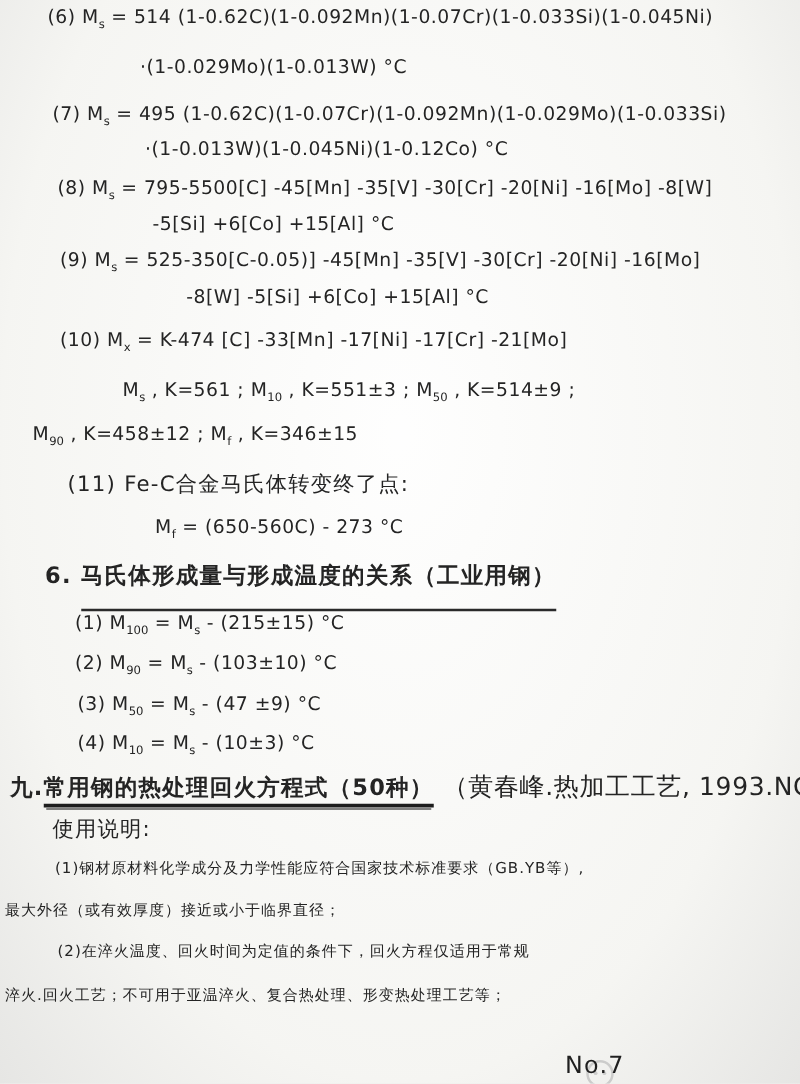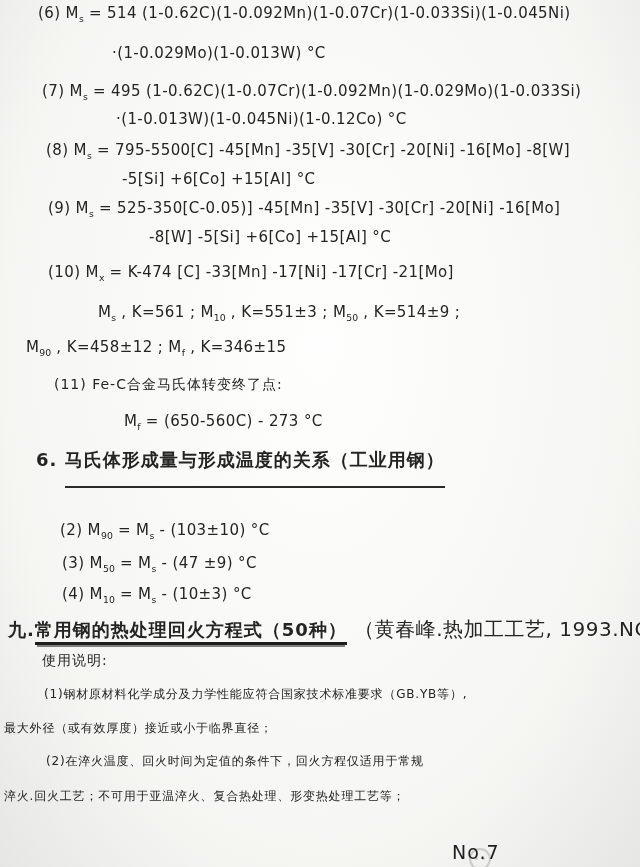--- a/index.html
+++ b/index.html
@@ -16,21 +16,21 @@
   }
   .line{
     position:absolute;
     white-space:nowrap;
     font-size:15px;
     letter-spacing:0.4px;
     color:#242424;
   }
   .line sub{font-size:0.62em; letter-spacing:0;}
   .cjk{
-    font-size:14px;
+    font-size:17px;
     letter-spacing:1px;
   }
   .heading{
     font-size:18px;
     font-weight:600;
     letter-spacing:1px;
   }
   .uline{
     border-bottom:2.5px solid #2a2a2a;
     padding-bottom:16px;
@@ -99,20 +99,21 @@
   <div class="line" style="left:98px;top:303px;">M<sub>s</sub> ,  K=561 ;      M<sub>10</sub> ,  K=551±3 ;    M<sub>50</sub> ,  K=514±9 ;</div>
   <div class="line" style="left:26px;top:338px;">M<sub>90</sub> ,  K=458±12 ;    M<sub>f</sub> ,  K=346±15</div>
   <div class="line cjk" style="left:54px;top:376px;">(11)  Fe-C合金马氏体转变终了点:</div>
   <div class="line" style="left:124px;top:412px;">M<sub>f</sub> = (650-560C) - 273  °C</div>
 
   <div class="line heading" style="left:36px;top:448px;">
     <span>6.</span>
     <span class="uline">马氏体形成量与形成温度的关系（工业用钢）</span>
   </div>
 
+  <div class="line" style="left:60px;top:489px;">(1)  M<sub>100</sub> = M<sub>s</sub> - (215±15) °C</div>
   <div class="line" style="left:60px;top:521px;">(2)  M<sub>90</sub> = M<sub>s</sub> - (103±10) °C</div>
   <div class="line" style="left:62px;top:554px;">(3)  M<sub>50</sub> = M<sub>s</sub> - (47 ±9) °C</div>
   <div class="line" style="left:62px;top:585px;">(4)  M<sub>10</sub> = M<sub>s</sub> - (10±3) °C</div>
 
   <div class="line heading" style="left:8px;top:616px;">
     <span>九.</span><span class="uline-heavy">常用钢的热处理回火方程式（50种）</span>
     <span class="ref">（黄春峰.热加工工艺, 1993.NO.3）</span>
   </div>
 
   <div class="line cjk" style="left:42px;top:652px;">使用说明:</div>

